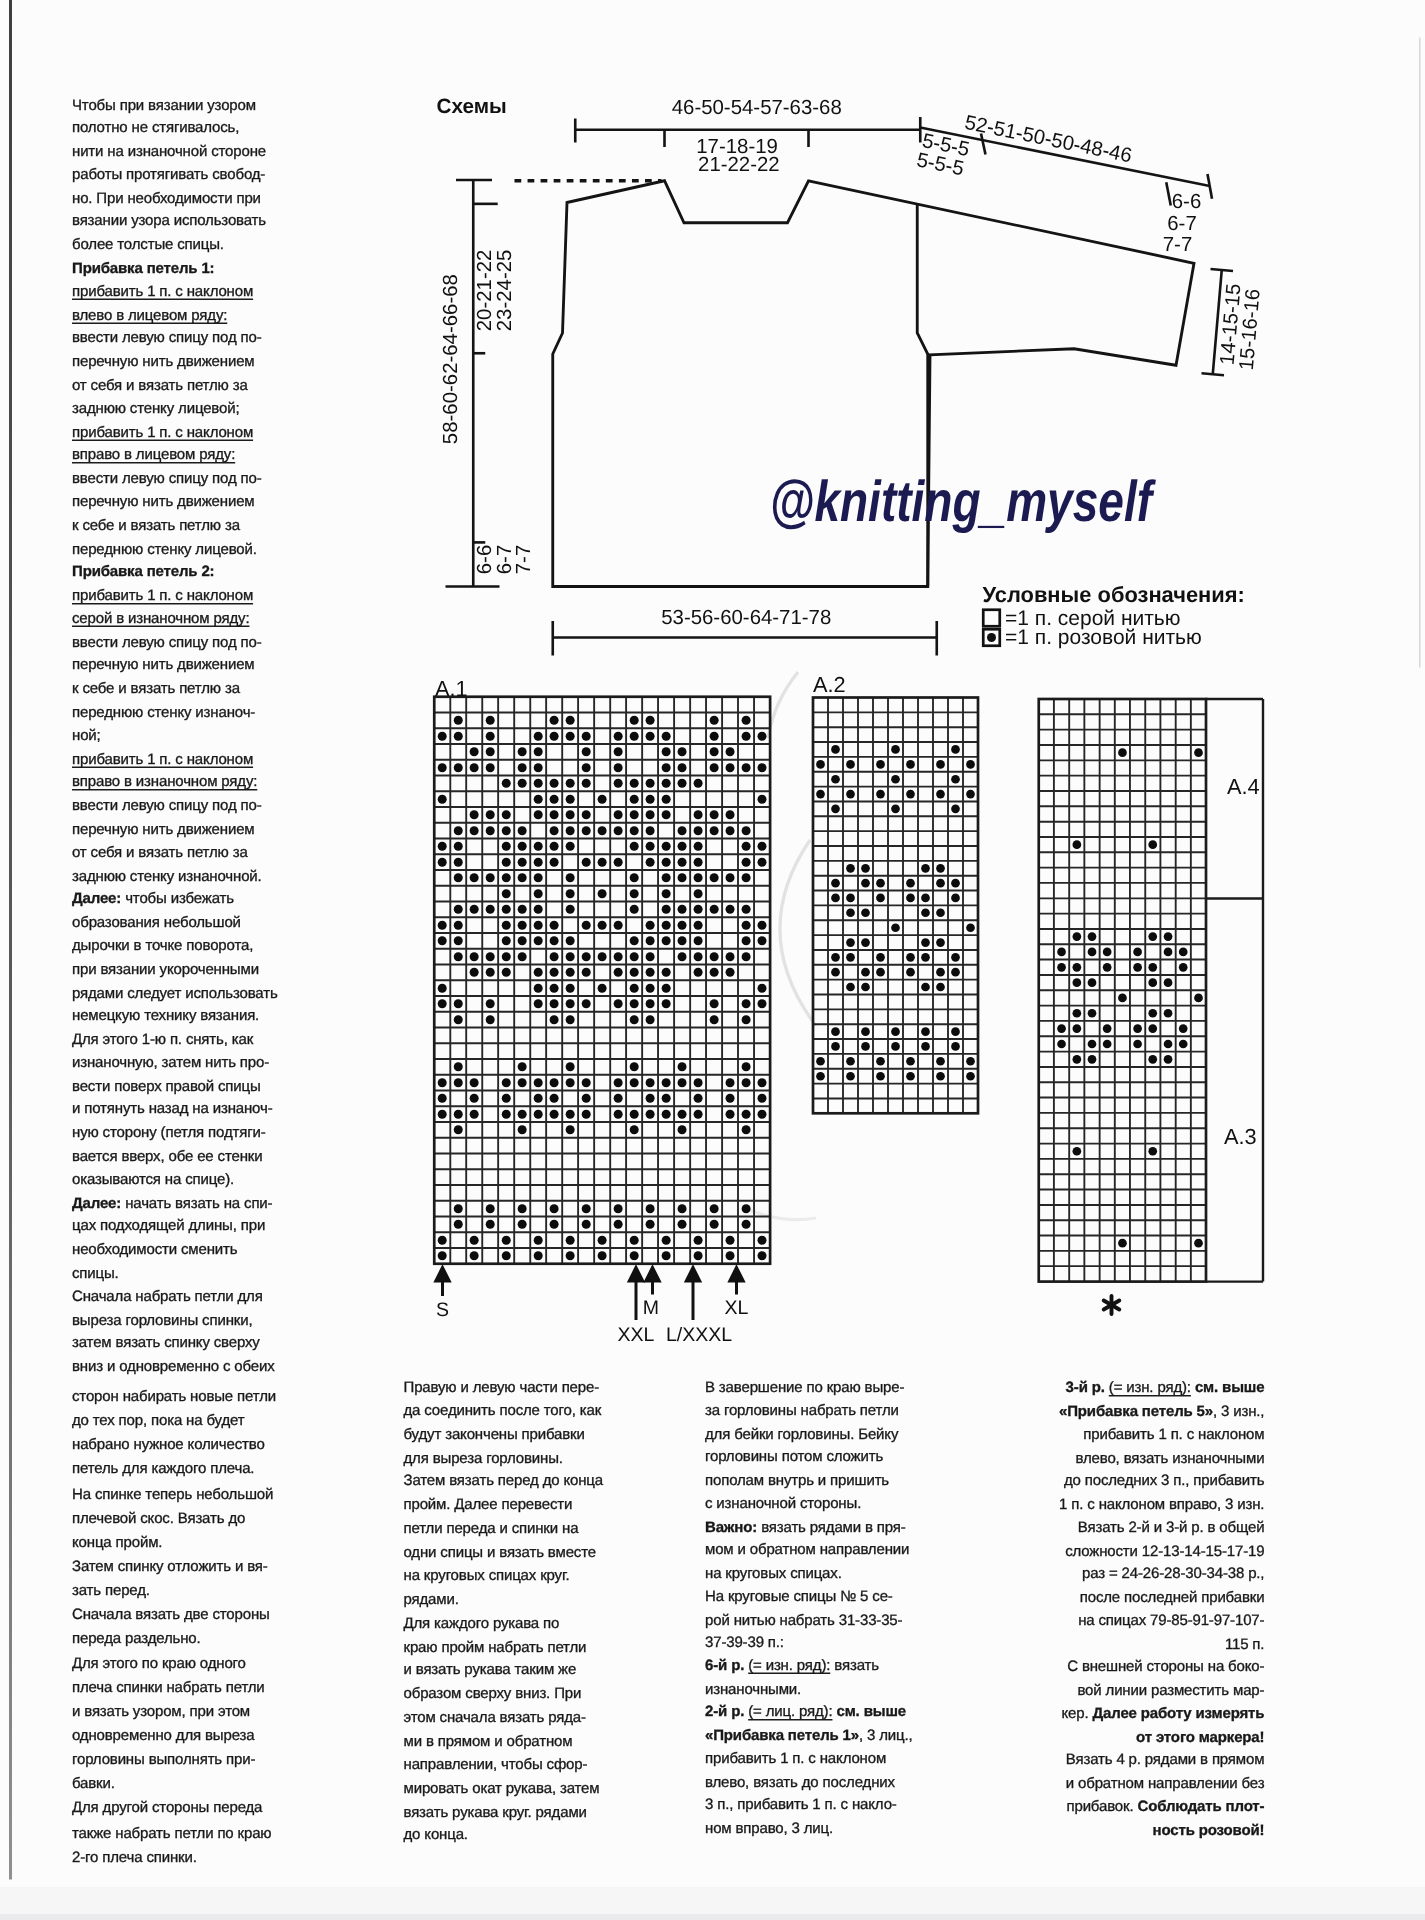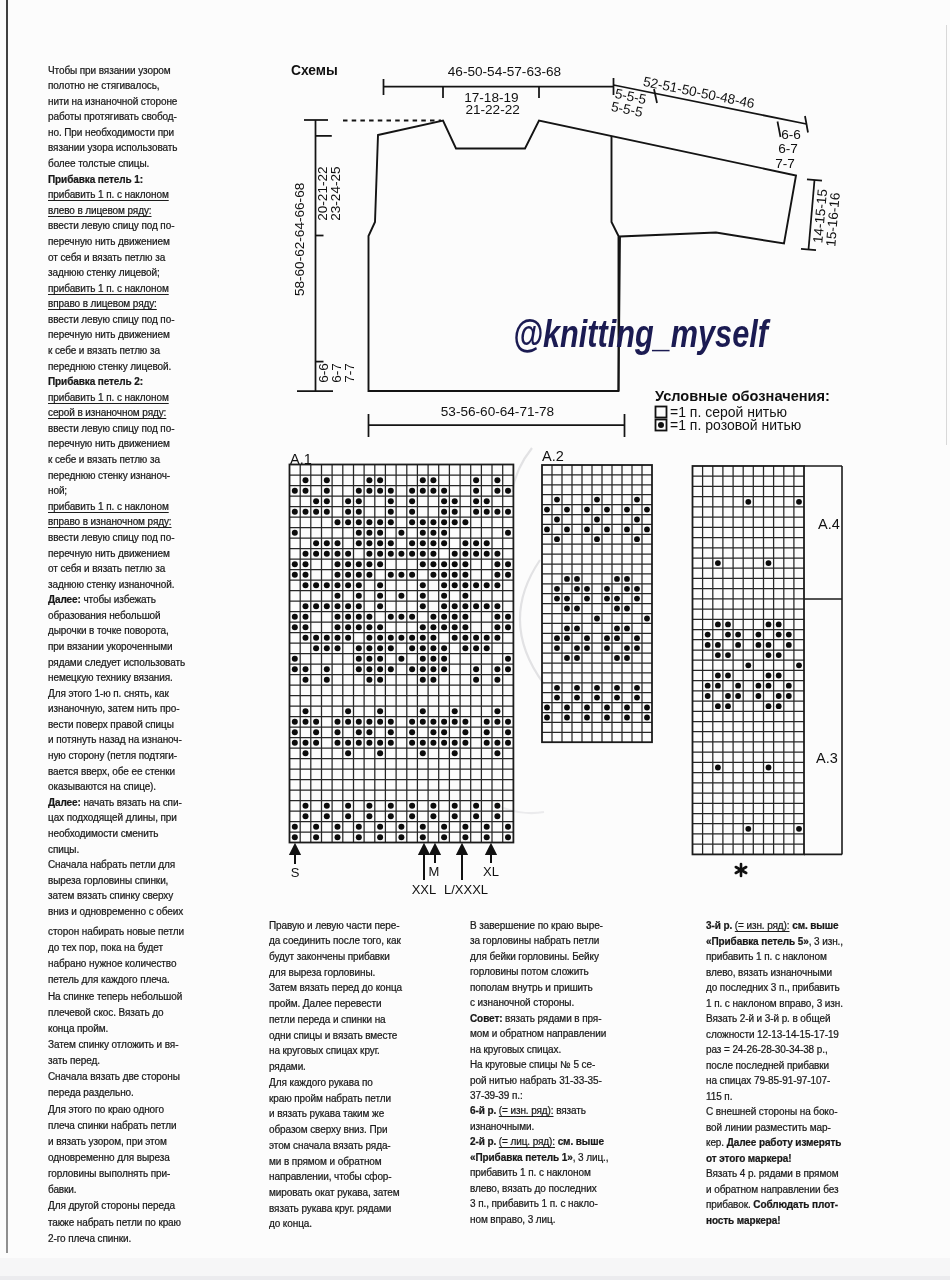--- a/index.html
+++ b/index.html
@@ -126,57 +126,57 @@
 до конца.
 </div>
 
 <div class="col" style="left:470px;top:918px;line-height:15.45px;">
 В завершение по краю выре-<br>
 за горловины набрать петли<br>
 для бейки горловины. Бейку<br>
 горловины потом сложить<br>
 пополам внутрь и пришить<br>
 с изнаночной стороны.<br>
-<b>Совет:</b> вязать рядами в пря-<br>
+<b>Важно:</b> вязать рядами в пря-<br>
 мом и обратном направлении<br>
 на круговых спицах.<br>
 На круговые спицы № 5 се-<br>
 рой нитью набрать 31-33-35-<br>
 37-39-39 п.:<br>
 <b>6-й р.</b> <u>(= изн. ряд):</u> вязать<br>
 изнаночными.<br>
 <b>2-й р.</b> <u>(= лиц. ряд):</u> <b>см. выше</b><br>
 <b>«Прибавка петель 1»</b>, 3 лиц.,<br>
 прибавить 1 п. с наклоном<br>
 влево, вязать до последних<br>
 3 п., прибавить 1 п. с накло-<br>
 ном вправо, 3 лиц.
 </div>
 
-<div class="col" style="left:706px;top:918px;line-height:15.5px;">
+<div class="col" style="left:706px;top:918px;line-height:15.5px;text-align:right;">
 <b>3-й р.</b> <u>(= изн. ряд):</u> <b>см. выше</b><br>
 <b>«Прибавка петель 5»</b>, 3 изн.,<br>
 прибавить 1 п. с наклоном<br>
 влево, вязать изнаночными<br>
 до последних 3 п., прибавить<br>
 1 п. с наклоном вправо, 3 изн.<br>
 Вязать 2-й и 3-й р. в общей<br>
 сложности 12-13-14-15-17-19<br>
 раз = 24-26-28-30-34-38 р.,<br>
 после последней прибавки<br>
 на спицах 79-85-91-97-107-<br>
 115 п.<br>
 С внешней стороны на боко-<br>
 вой линии разместить мар-<br>
 кер. <b>Далее работу измерять</b><br>
 <b>от этого маркера!</b><br>
 Вязать 4 р. рядами в прямом<br>
 и обратном направлении без<br>
 прибавок. <b>Соблюдать плот-</b><br>
-<b>ность маркера!</b>
+<b>ность розовой!</b>
 </div>
 
 <svg width="950" height="1280" viewBox="0 0 950 1280" fill="#111">
 
 <text x="291" y="75" font-size="13.8" font-weight="bold">Схемы</text>
 
 <g fill="none" stroke="#141414" stroke-width="1.9" stroke-linejoin="miter">
 
   <path d="M378,135 L443,120.5 L456,148.5 L525,148.5 L539,120.5 L796,175.5 L784,243.5
            L716,232.5 L620,236.5 L618.5,391 L368.5,391 L368.5,236 L375,222 L378,135 Z" fill="none"></path>

